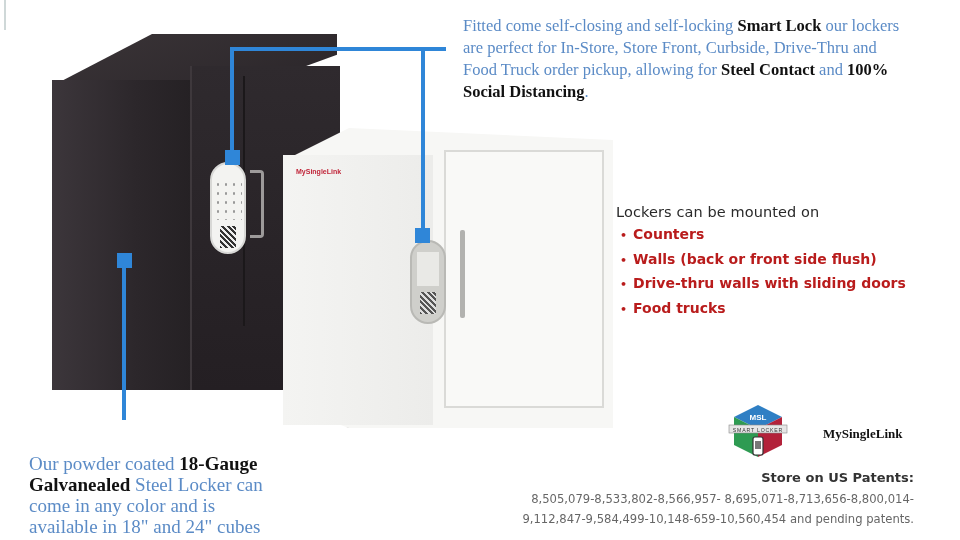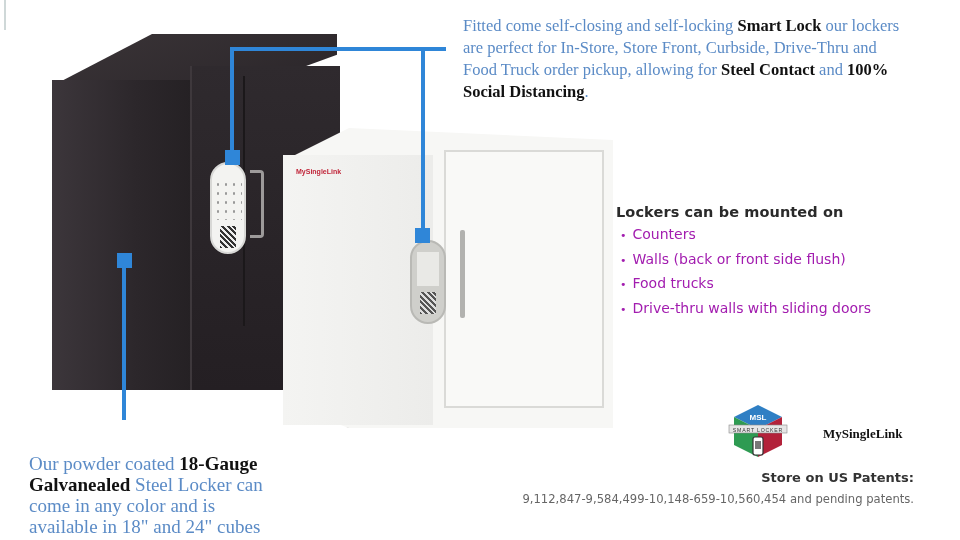--- a/index.html
+++ b/index.html
@@ -42,22 +42,22 @@
   .c-sq3 { left: 117px; top: 253px; width: 15px; height: 15px; }
   .c-v3 { left: 122px; top: 260px; width: 4px; height: 160px; }
 
   
   .callout { color: #5b8bc6; font-size: 16.5px; line-height: 22px; }
   .callout b { color: #111; font-weight: bold; text-align: right; }
   .callout-top { left: 463px; top: 15px; width: 440px; }
   .callout-bottom { left: 29px; top: 453px; width: 250px; font-size: 19px; line-height: 21px; }
 
   .mount { left: 616px; top: 204px; width: 320px; font-family: "DejaVu Sans", sans-serif; color: #333; }
-  .mount-title { font-size: 14.5px; font-weight: bold; color: #2a2a2a; margin-bottom: 3px; letter-spacing: 0.1px; }
-  .mount-item { font-size: 14px; color: #a21caf; line-height: 23.5px; font-weight: 400; }
+  .mount-title { font-size: 14.5px; font-weight: normal; color: #2a2a2a; margin-bottom: 3px; letter-spacing: 0.1px; }
+  .mount-item { font-size: 14px; color: #b91c1c; line-height: 23.5px; font-weight: 700; }
   .mount-item::before { content: "\2022"; margin: 0 6px 0 4px; font-size: 11px; }
 
   .logo { left: 728px; top: 403px; width: 60px; height: 58px; }
   .brand { left: 823px; top: 426px; font-family: "Liberation Serif", serif; font-weight: bold; font-size: 13px; color: #111; }
 
   .patents { right: 46px; top: 470px; width: 440px; text-align: right; font-family: "DejaVu Sans", sans-serif; }
   .patents-title { font-size: 13px; font-weight: bold; color: #333; margin-bottom: 4px; }
   .patents-line { font-size: 11.6px; color: #666; line-height: 20px; white-space: nowrap; }
 </style>
 </head>
@@ -100,32 +100,33 @@
 </div>
 
 <div class="abs callout callout-bottom">
   <span>Our powder coated </span><b>18-Gauge Galvanealed</b><span> Steel Locker can come in any color and is available in 18" and 24" cubes and in 24" pizza box size</span>
 </div>
 
 <div class="abs mount">
   <div class="mount-title">Lockers can be mounted on</div>
   <div class="mount-item">Counters</div>
   <div class="mount-item">Walls (back or front side flush)</div>
+  <div class="mount-item">Drive-thru walls with sliding doors</div>
   <div class="mount-item">Food trucks</div>
-  <div class="mount-item">Drive-thru walls with sliding doors</div>
 </div>
 
 <svg class="abs logo" viewBox="0 0 60 58">
   <polygon points="30,2 54,14 30,26 6,14" fill="#2f7fc4"></polygon>
   <polygon points="6,14 30,26 30,54 6,42" fill="#2e9b52"></polygon>
   <polygon points="54,14 30,26 30,54 54,42" fill="#b3223a"></polygon>
   <text x="30" y="17" font-family="Liberation Sans, sans-serif" font-size="8" fill="#fff" text-anchor="middle" font-weight="bold">MSL</text>
   <rect x="1" y="22" width="58" height="8" fill="#e6e6e6" stroke="#888" stroke-width="0.6"></rect>
   <text x="30" y="28.5" font-family="Liberation Sans, sans-serif" font-size="5.2" fill="#333" text-anchor="middle" letter-spacing="0.8">SMART LOCKER</text>
   <rect x="25" y="34" width="10" height="18" rx="2" fill="#fff" stroke="#333" stroke-width="1.2"></rect>
   <rect x="27" y="38" width="6" height="8" fill="#777"></rect>
 </svg>
 <div class="abs brand">MySingleLink</div>
 
 <div class="abs patents">
   <div class="patents-title">Store on US Patents:</div>
+  <div class="patents-line">8,505,079-8,533,802-8,566,957- 8,695,071-8,713,656-8,800,014-</div>
   <div class="patents-line">9,112,847-9,584,499-10,148-659-10,560,454 and pending patents.</div>
 </div>
 
 </body></html>

